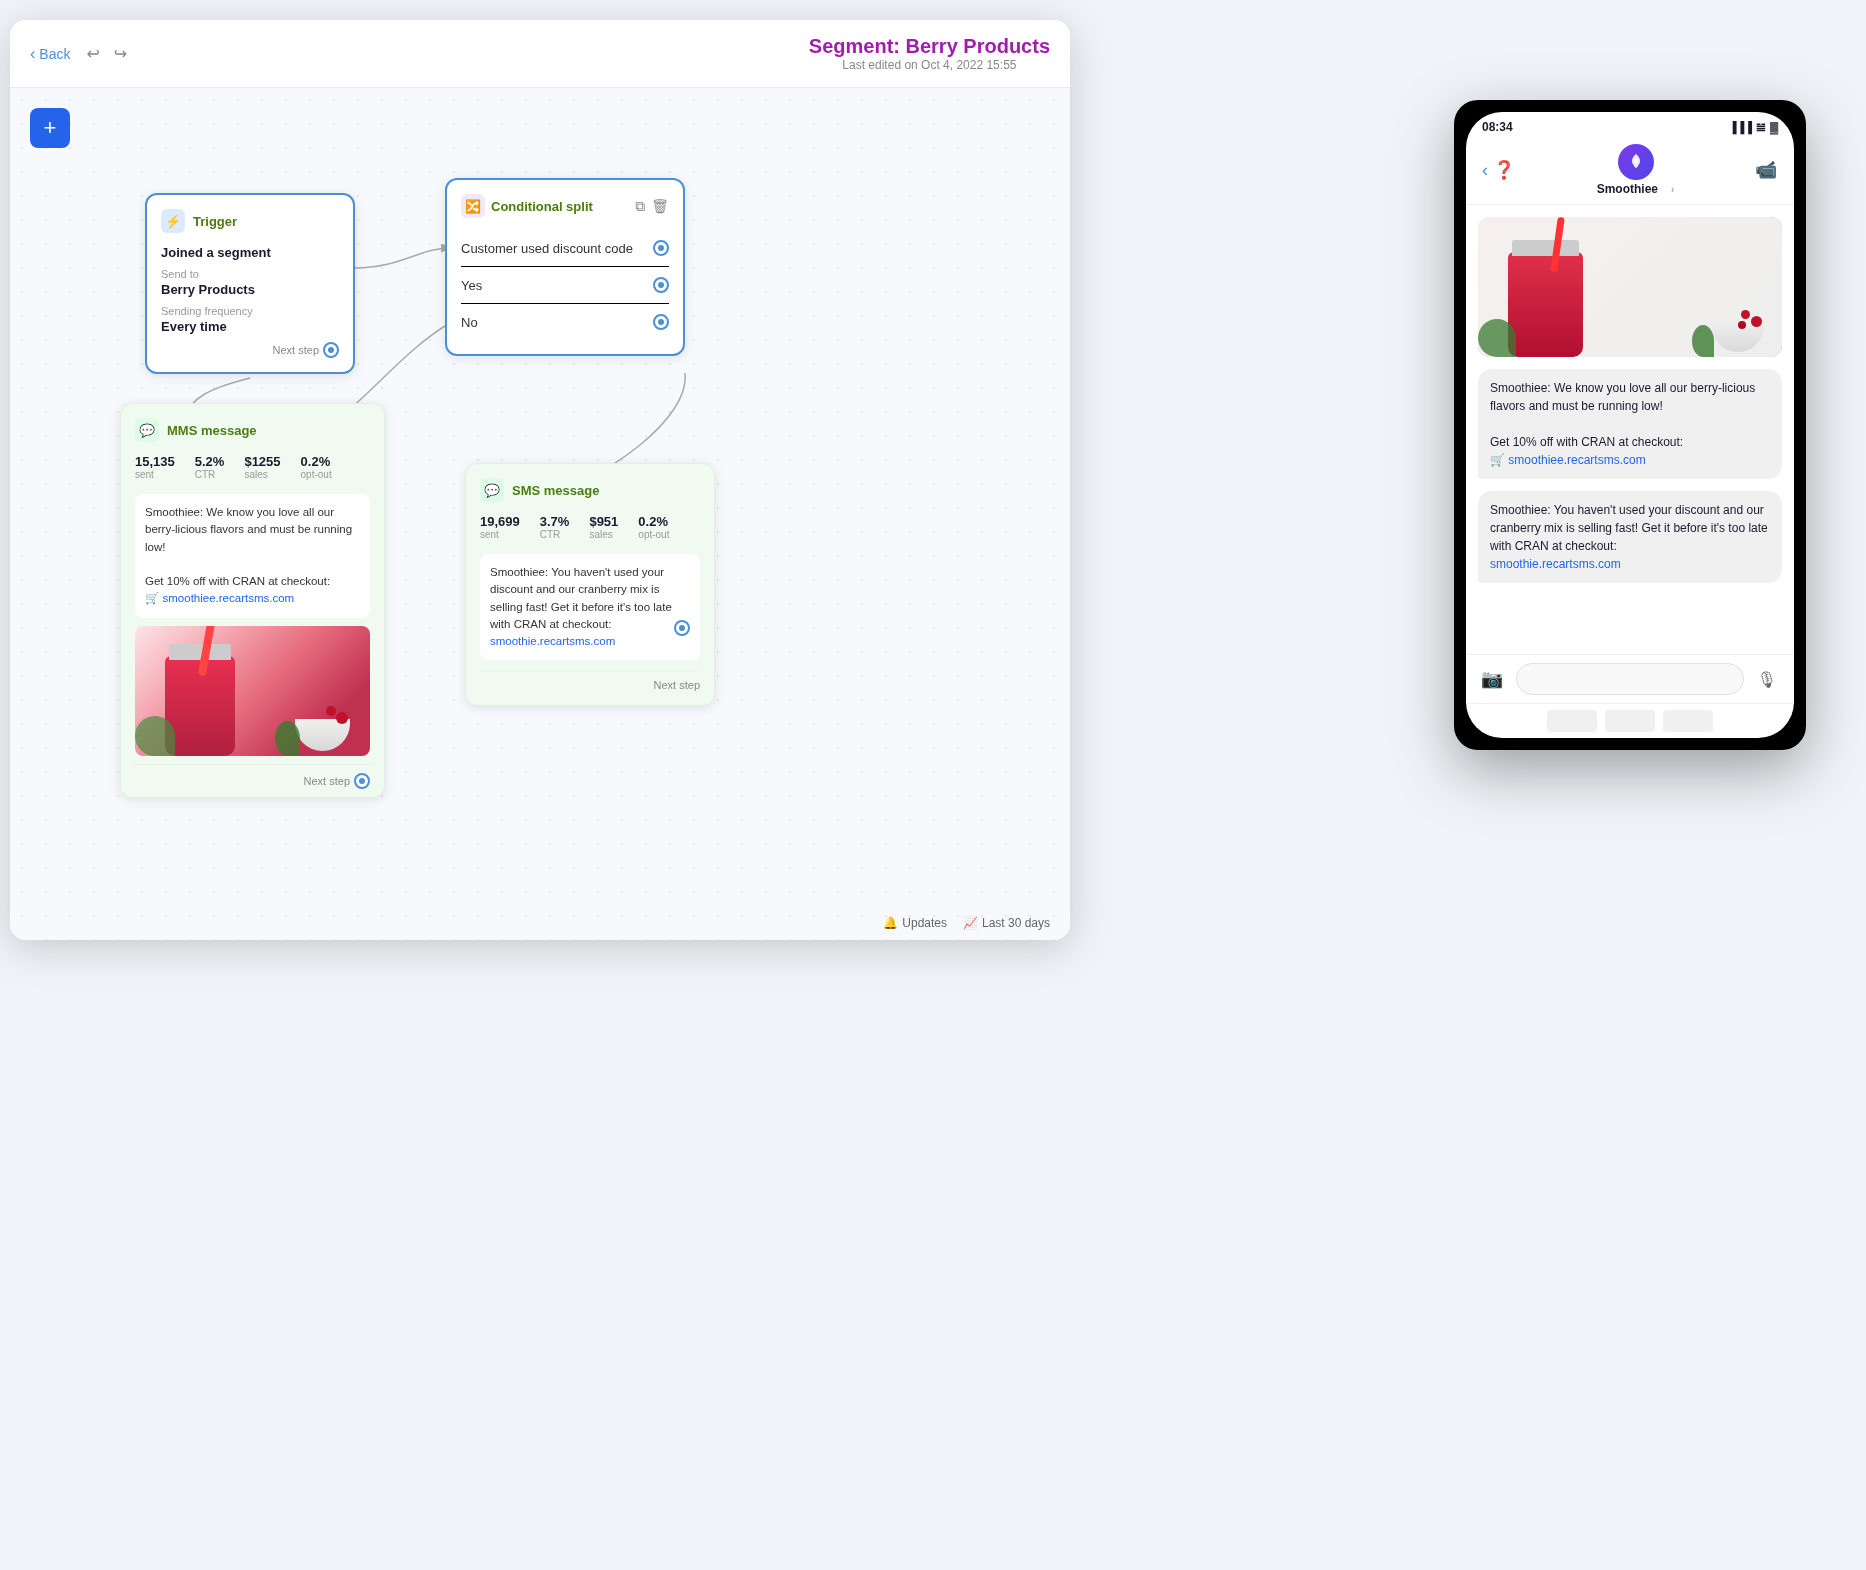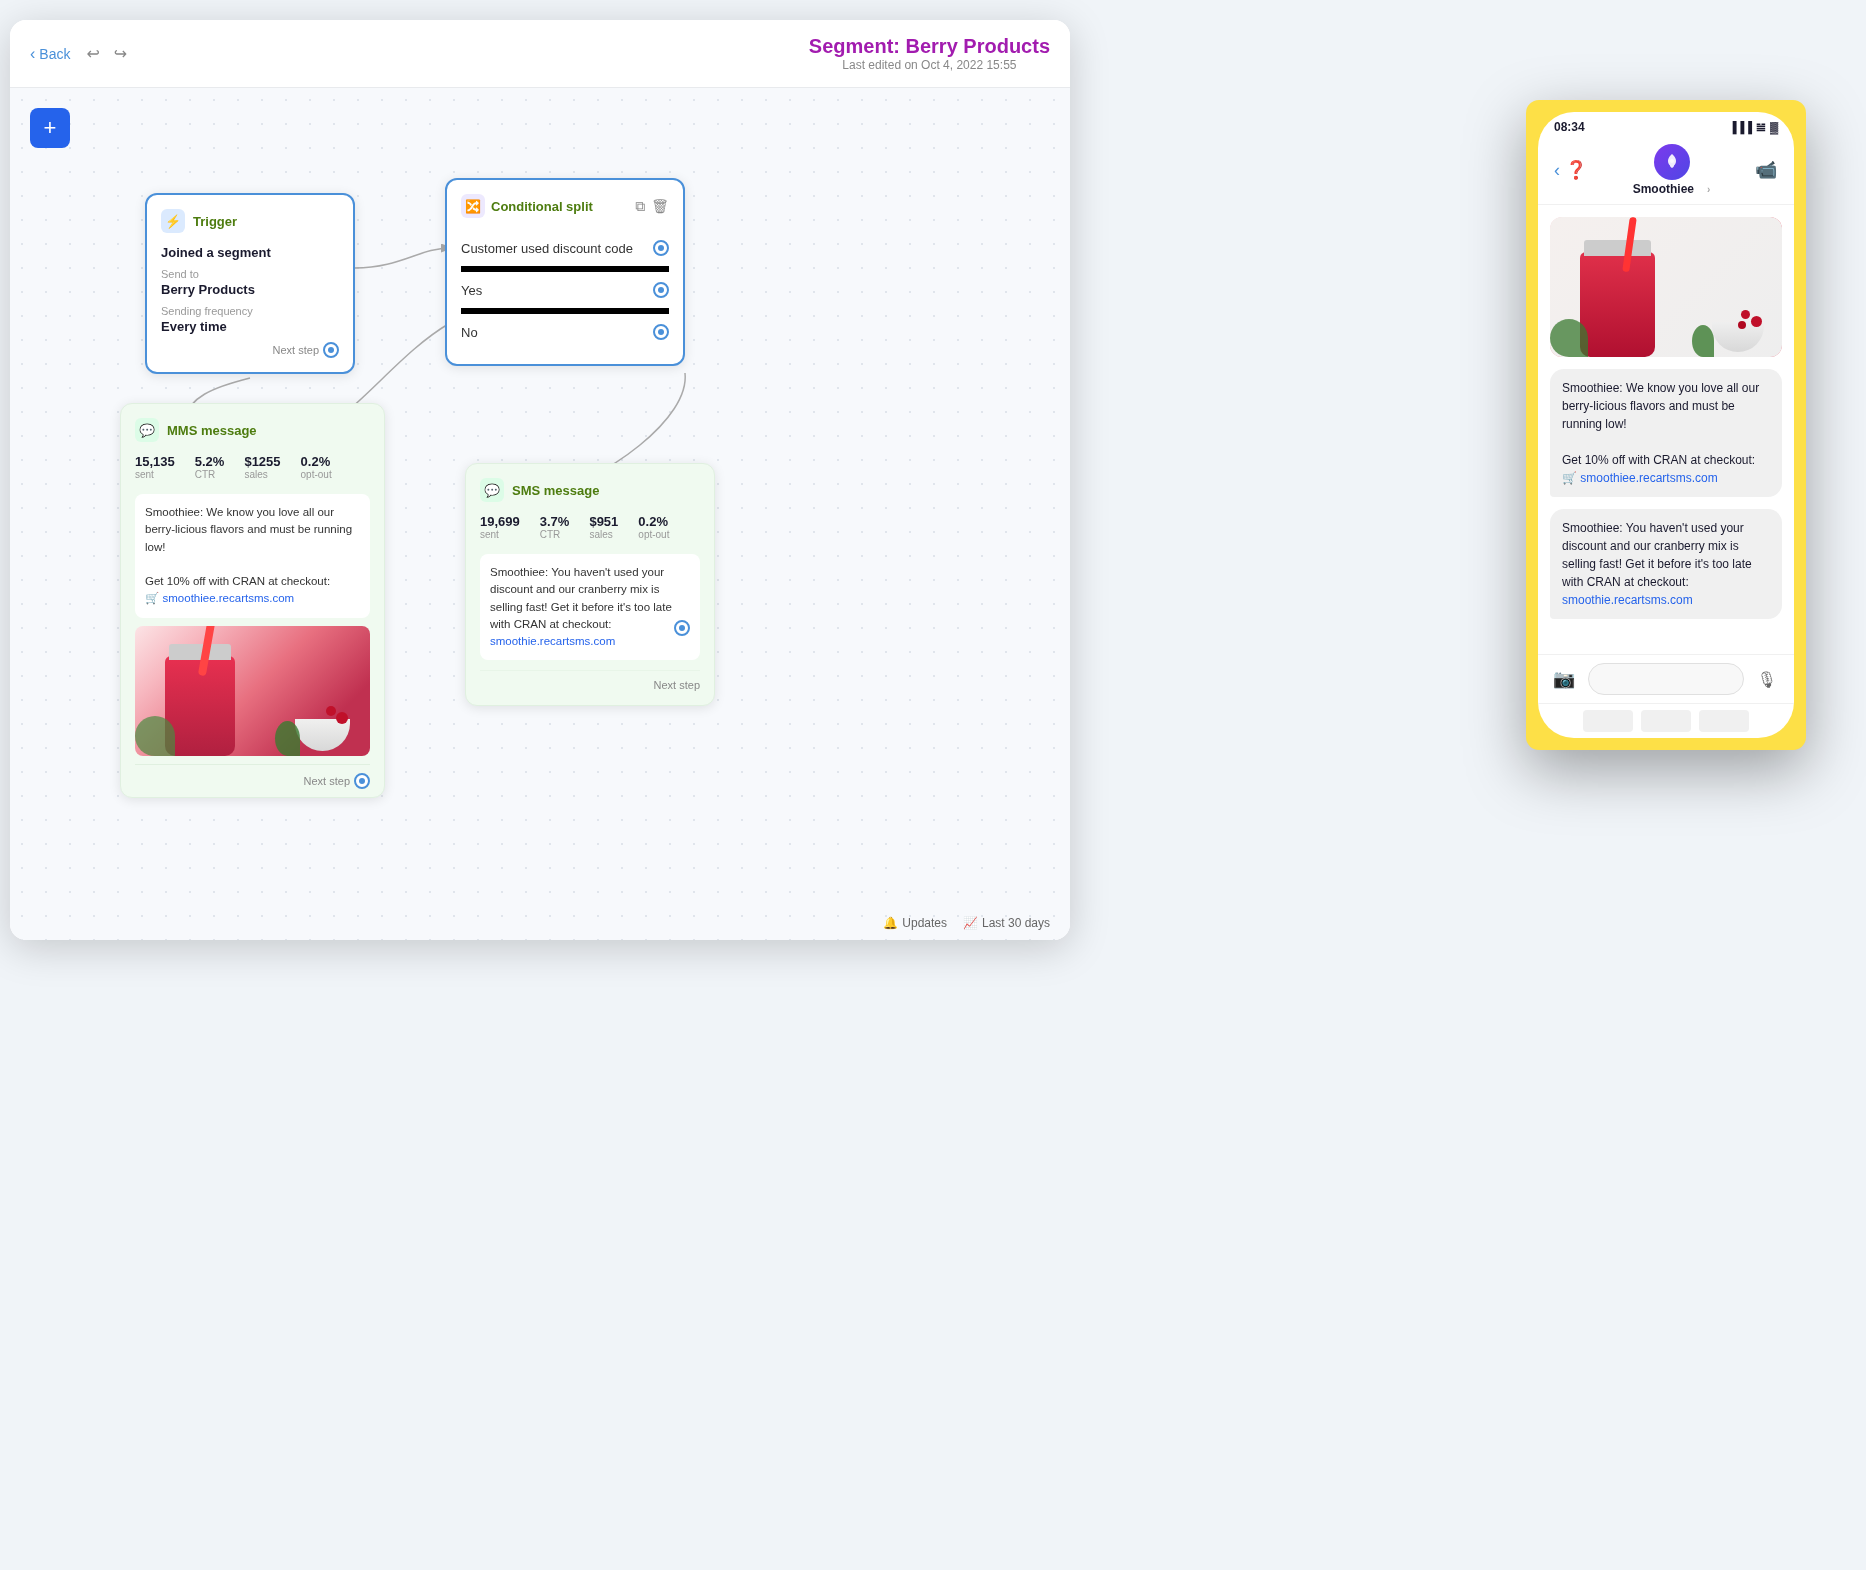--- a/index.html
+++ b/index.html
@@ -246,21 +246,21 @@
     .icon-action {
       color: #888;
       font-size: 14px;
       cursor: pointer;
     }
     .split-option {
       display: flex;
       align-items: center;
       justify-content: space-between;
       padding: 10px 0;
-      border-bottom: 6px solid #000000;
+      border-bottom: 1px solid #000000;
       font-size: 13px;
       color: #333;
     }
     .split-option:last-child { border-bottom: none; }
     .radio-btn {
       width: 16px;
       height: 16px;
       border-radius: 50%;
       border: 2px solid #4a90d9;
       background: #fff;
@@ -362,24 +362,24 @@
       width: 100%;
       height: 100%;
       pointer-events: none;
     }
 
     
     .phone-mockup {
       position: absolute;
       top: 100px;
       right: 60px;
-      width: 280px;
+      width: 352px;
       height: 650px;
-      background: #fde047;
-      border-radius: 13px;
+      background: #000000;
+      border-radius: 24px;
       padding: 12px;
       box-shadow: 0 20px 60px rgba(0,0,0,0.35);
     }
     .phone-inner {
       background: #fff;
       border-radius: 36px;
       height: 100%;
       overflow: hidden;
       display: flex;
       flex-direction: column;

